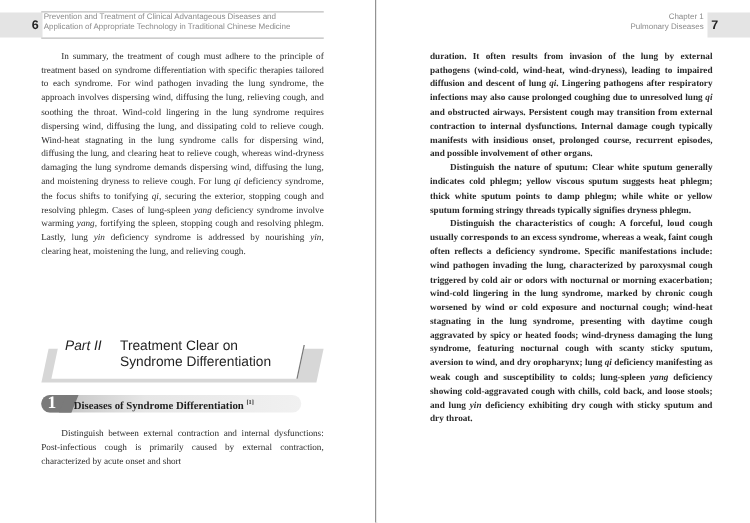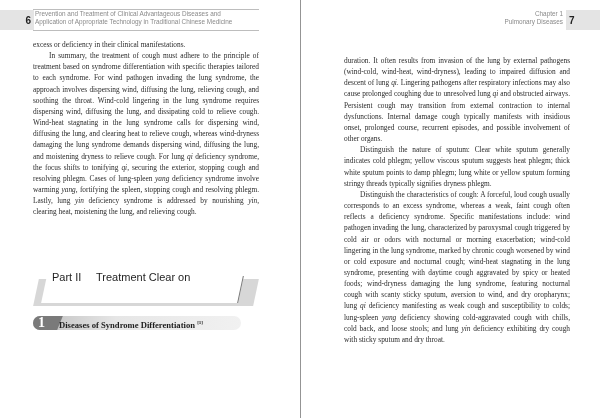--- a/index.html
+++ b/index.html
@@ -29,42 +29,42 @@
   .left-head { left:35px; width:230px; }
   .right-head { right:37px; text-align:right; width:150px; }
   .head-rule { position:absolute; height:1px; background:#bdbdbd; }
   .left-rule-top { top:9px; left:33px; width:226px; }
   .left-rule-bot { top:30px; left:33px; width:226px; }
   
   .text {
     position:absolute; font-size:7.35px; line-height:11.15px; text-align:justify; color:#2b2b2b;
   }
   .left-text-top { left:33px; top:39px; width:226px; }
-  .right-text { left:43px; top:55px; width:226px; }
+  .right-text { left:43px; top:39px; width:226px;font-weight:bold; }
   .left-text-bot { left:33px; top:341px; width:226px; }
   .text p { margin:0; }
   .indent { text-indent:16px; }
   i { font-style:italic; }
   
   .part-band {
     position:absolute; left:36px; top:275px; width:225px; height:32px;
   }
   .part-band .bg {
     position:absolute; left:0; top:4px; width:220px; height:27px; background:#d7d7d7;
     transform:skewX(-12deg);
   }
   .part-band .fg {
     position:absolute; left:8px; top:1px; width:196px; height:27px; background:#fff;
     border-right:1px solid #777; transform:skewX(-12deg);
   }
   .part-title {
     position:absolute; left:52px; top:271px; width:220px;
     font-family:"Liberation Sans", sans-serif; font-size:11px; line-height:13px; color:#1f1f1f;
   }
-  .part-label { display:inline-block; width:44px; vertical-align:top; }
+  .part-label { display:inline-block; width:44px; vertical-align:top;font-style:italic; }
   .part-main { display:inline-block; width:170px; vertical-align:top; }
   
   .sec-pill {
     position:absolute; left:33px; top:316px; width:208px; height:14px;
     background:linear-gradient(to right,#bdbdbd,#e6e6e6 40%,#f1f1f1); border-radius:7px;
   }
   .sec-num-box {
     position:absolute; left:33px; top:316px; width:24px; height:14px; background:#7a7a7a;
     border-radius:7px 0 0 7px;
   }
@@ -88,47 +88,49 @@
 <div class="page page-left">
   <div class="pn-box left-pn">6</div>
   <div class="head-rule left-rule-top"></div>
   <div class="head-text left-head">
     <div>Prevention and Treatment of Clinical Advantageous Diseases and</div>
     <div>Application of Appropriate Technology in Traditional Chinese Medicine</div>
   </div>
   <div class="head-rule left-rule-bot"></div>
 
   <div class="text left-text-top" id="left-top">
-      <p>excess or deficiency in their clinical manifestations.</p>
       <p class="indent">In summary, the treatment of cough must adhere to the principle of treatment based on syndrome differentiation with specific therapies tailored to each syndrome. For wind pathogen invading the lung syndrome, the approach involves dispersing wind, diffusing the lung, relieving cough, and soothing the throat. Wind-cold lingering in the lung syndrome requires dispersing wind, diffusing the lung, and dissipating cold to relieve cough. Wind-heat stagnating in the lung syndrome calls for dispersing wind, diffusing the lung, and clearing heat to relieve cough, whereas wind-dryness damaging the lung syndrome demands dispersing wind, diffusing the lung, and moistening dryness to relieve cough. For lung <i>qi</i> deficiency syndrome, the focus shifts to tonifying <i>qi</i>, securing the exterior, stopping cough and resolving phlegm. Cases of lung-spleen <i>yang</i> deficiency syndrome involve warming <i>yang</i>, fortifying the spleen, stopping cough and resolving phlegm. Lastly, lung <i>yin</i> deficiency syndrome is addressed by nourishing <i>yin</i>, clearing heat, moistening the lung, and relieving cough.</p>
     </div>
 
   <div class="part-band">
     <div class="bg"></div>
     <div class="fg"></div>
   </div>
   <div class="part-title">
-    <span class="part-label">Part II</span><span class="part-main"><span>Treatment Clear on</span><br></span>
+    <span class="part-label">Part II</span><span class="part-main"><span>Treatment Clear on</span><br><span>Syndrome Differentiation</span></span>
   </div>
 
   <div class="sec-pill"></div>
   <div class="sec-num-box"></div>
   <div class="sec-num-slant"></div>
   <div class="sec-num">1</div>
   <div class="sec-title"><span>Diseases of Syndrome Differentiation</span> <sup>[1]</sup></div>
 
+  <div class="text left-text-bot" id="left-bot">
+      <p class="indent">Distinguish between external contraction and internal dysfunctions: Post-infectious cough is primarily caused by external contraction, characterized by acute onset and short</p>
+    </div>
 </div>
 
 <div class="spine"></div>
 
 <div class="page page-right">
   <div class="head-text right-head">
     <div>Chapter 1</div>
     <div>Pulmonary Diseases</div>
   </div>
   <div class="pn-box right-pn">7</div>
 
   <div class="text right-text" id="right-body">
       <p>duration. It often results from invasion of the lung by external pathogens (wind-cold, wind-heat, wind-dryness), leading to impaired diffusion and descent of lung <i>qi</i>. Lingering pathogens after respiratory infections may also cause prolonged coughing due to unresolved lung <i>qi</i> and obstructed airways. Persistent cough may transition from external contraction to internal dysfunctions. Internal damage cough typically manifests with insidious onset, prolonged course, recurrent episodes, and possible involvement of other organs.</p>
-      <p class="indent">Distinguish the nature of sputum: Clear white sputum generally indicates cold phlegm; yellow viscous sputum suggests heat phlegm; thick white sputum points to damp phlegm; lung white or yellow sputum forming stringy threads typically signifies dryness phlegm.</p>
+      <p class="indent">Distinguish the nature of sputum: Clear white sputum generally indicates cold phlegm; yellow viscous sputum suggests heat phlegm; thick white sputum points to damp phlegm; while white or yellow sputum forming stringy threads typically signifies dryness phlegm.</p>
       <p class="indent">Distinguish the characteristics of cough: A forceful, loud cough usually corresponds to an excess syndrome, whereas a weak, faint cough often reflects a deficiency syndrome. Specific manifestations include: wind pathogen invading the lung, characterized by paroxysmal cough triggered by cold air or odors with nocturnal or morning exacerbation; wind-cold lingering in the lung syndrome, marked by chronic cough worsened by wind or cold exposure and nocturnal cough; wind-heat stagnating in the lung syndrome, presenting with daytime cough aggravated by spicy or heated foods; wind-dryness damaging the lung syndrome, featuring nocturnal cough with scanty sticky sputum, aversion to wind, and dry oropharynx; lung <i>qi</i> deficiency manifesting as weak cough and susceptibility to colds; lung-spleen <i>yang</i> deficiency showing cold-aggravated cough with chills, cold back, and loose stools; and lung <i>yin</i> deficiency exhibiting dry cough with sticky sputum and dry throat.</p>
     </div>
 </div>
 
 </body></html>

